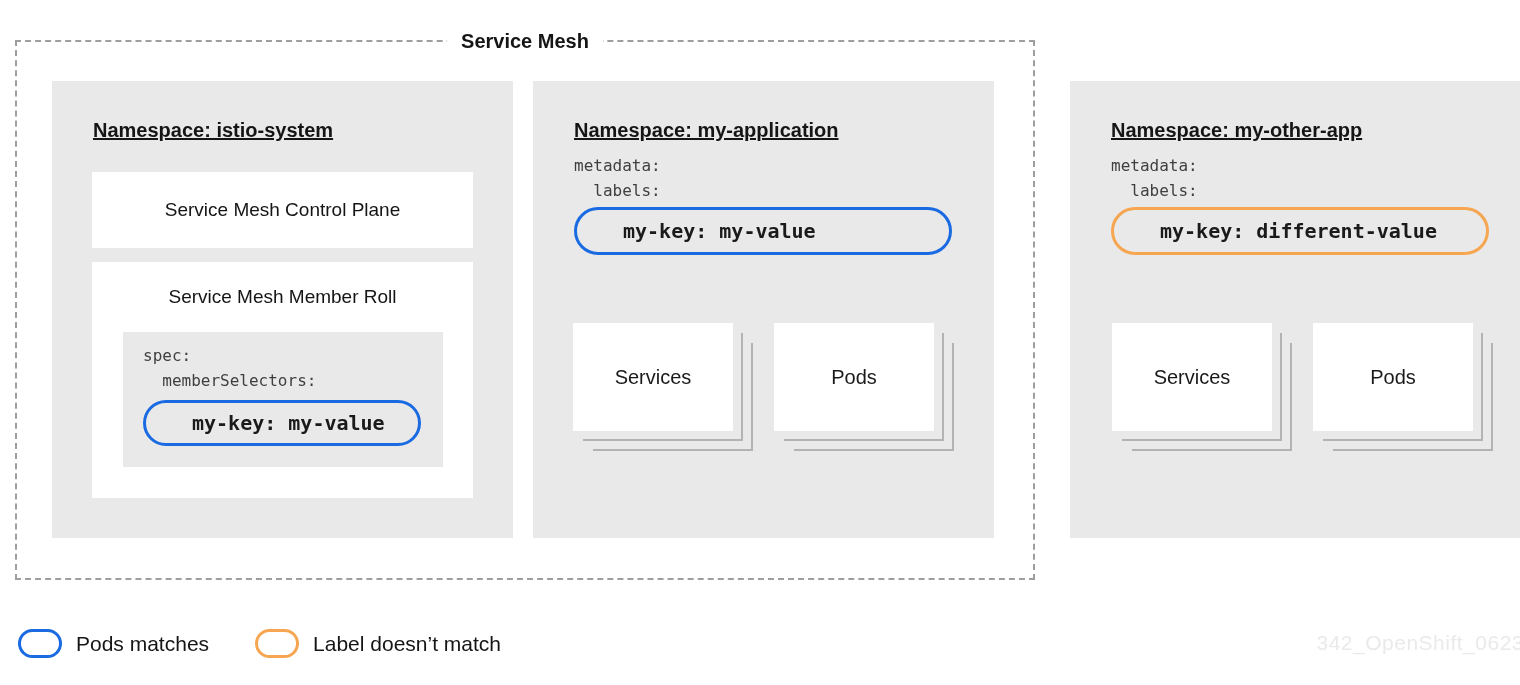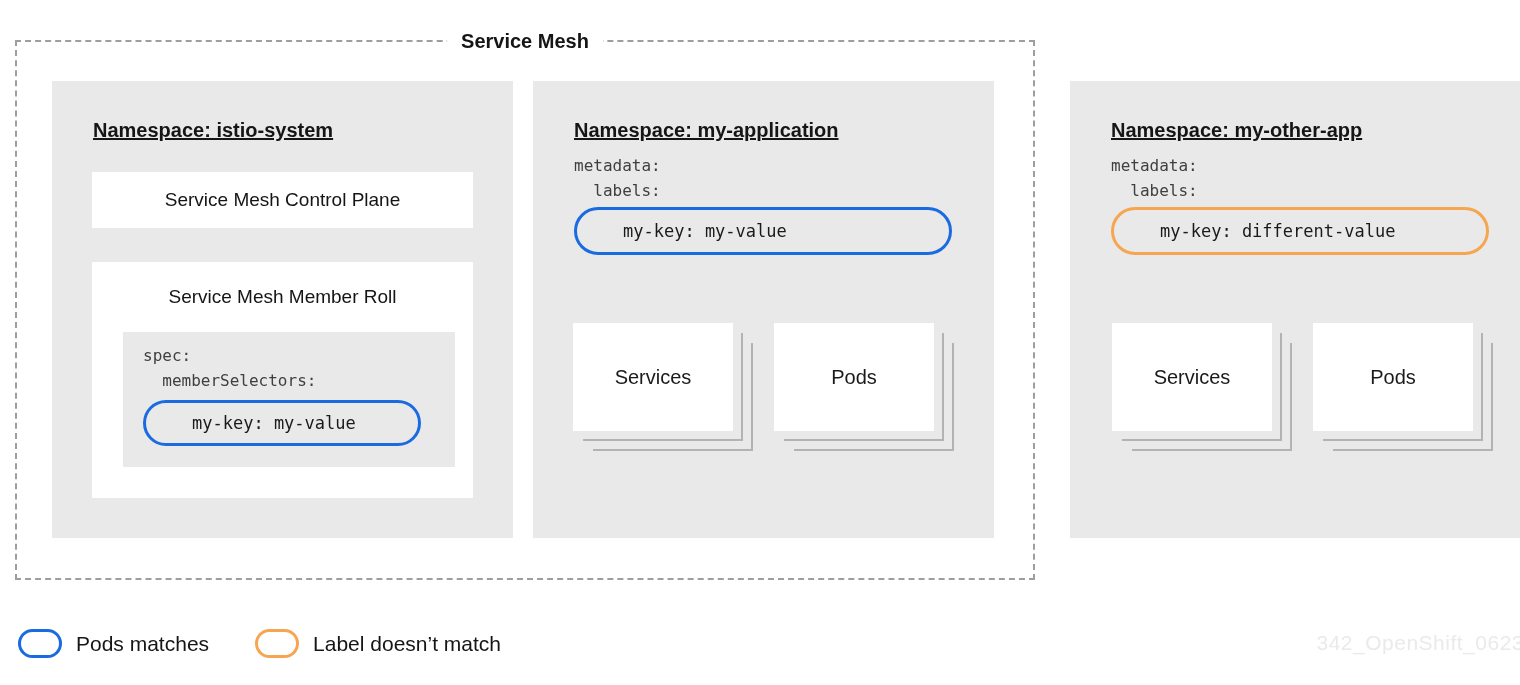--- a/index.html
+++ b/index.html
@@ -68,58 +68,57 @@
   }
 
   .pill {
     position: absolute;
     box-sizing: border-box;
     border-radius: 26px;
     display: flex;
     align-items: center;
     padding-left: 46px;
     font-family: "DejaVu Sans Mono", "Liberation Mono", monospace;
-    font-weight: 400;
-    font-size: 17px;
+    font-weight: 700;
+    font-size: 20px;
     color: #1a1a1a;
     white-space: nowrap;
   }
   .pill.match    { border: 3px solid #1a6be2; }
   .pill.no-match { border: 3px solid #f6a650; }
 
   .panel .ns-pill { left: 41px; top: 126px; width: 378px; height: 48px; }
 
   
   .white-box {
     position: absolute;
     background: #ffffff;
     box-sizing: border-box;
   }
   .control-plane {
     left: 40px; top: 91px;
-    width: 381px; height: 56px;
+    width: 381px; height: 76px;
     display: flex; align-items: center; justify-content: center;
     font-size: 19px;
   }
   .member-roll {
     left: 40px; top: 181px;
     width: 381px; height: 236px;
   }
   .member-roll-title {
     position: absolute;
     top: 24px; left: 0; right: 0;
     text-align: center;
     font-size: 19px;
   }
   .spec-box {
     position: absolute;
     left: 31px; top: 70px;
     width: 320px; height: 135px;
     background: #e9e9e9;
-    padding-left: 12px;
   }
   .spec-box .code-block { left: 20px; top: 11px; }
   .spec-box .pill { left: 20px; top: 68px; width: 278px; height: 46px; }
 
   
   .paper-stack {
     position: absolute;
     top: 242px;
     width: 160px; height: 108px;
   }

